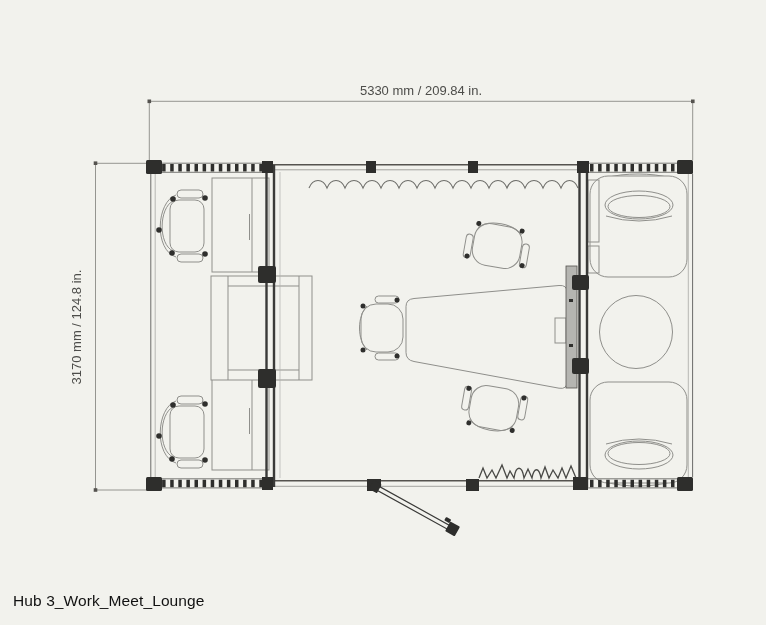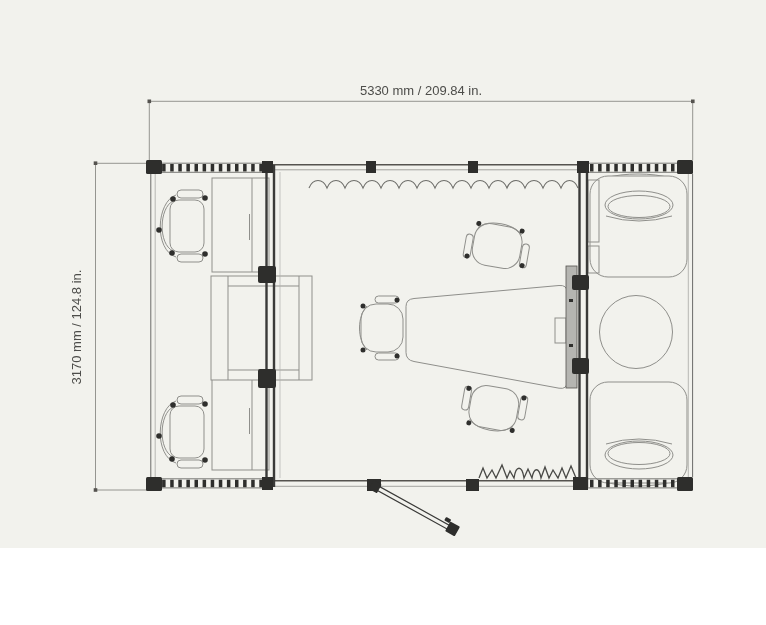--- a/index.html
+++ b/index.html
@@ -1,18 +1,18 @@
 <!DOCTYPE html>
 <html style="--c-background: #f2f2ed; --c-wall-dark: #2e2e2c; --c-line-medium: #6b6b68; --c-furniture-line: #8f8f8b; --c-dimension-text: #4d4d4a; --c-title-text: #111111; --c-screen-fill: #b5b5b1;"><head>
 <meta charset="utf-8">
 <style>
   html,body{margin:0;padding:0;}
   .canvas{
     position:relative;
-    width:766px;height:548px;
+    width:766px;height:625px;
     background:var(--c-background,#f2f2ed);
     font-family:"Liberation Sans",sans-serif;
     overflow:hidden;
   }
   svg{display:block;}
   .dim-line{stroke:#8a8a86;stroke-width:0.9;fill:none;}
   .dim-tick{fill:#55534f;}
   .dim-text{font:13px "Liberation Sans",sans-serif;fill:var(--c-dimension-text,#4d4d4a);}
   .f-outline{fill:var(--c-background,#f2f2ed);stroke:var(--c-furniture-line,#8f8f8b);stroke-width:1;}
   .f-line{fill:none;stroke:var(--c-furniture-line,#8f8f8b);stroke-width:1;}
@@ -229,13 +229,14 @@
     </g>
 
     <g transform="translate(374,486) rotate(29)">
       <rect class="door-leaf" x="0" y="-2.2" width="92" height="4.4"></rect>
       <rect class="post" x="-3" y="-5" width="9" height="10" rx="1"></rect>
       <rect class="post" x="84" y="-6" width="11" height="11" rx="1"></rect>
       <rect class="post" x="78" y="-8" width="6" height="4" rx="1"></rect>
     </g>
   </svg>
 
+  <div class="title">Hub 3_Work_Meet_Lounge</div>
 </div>
 
 </body></html>

